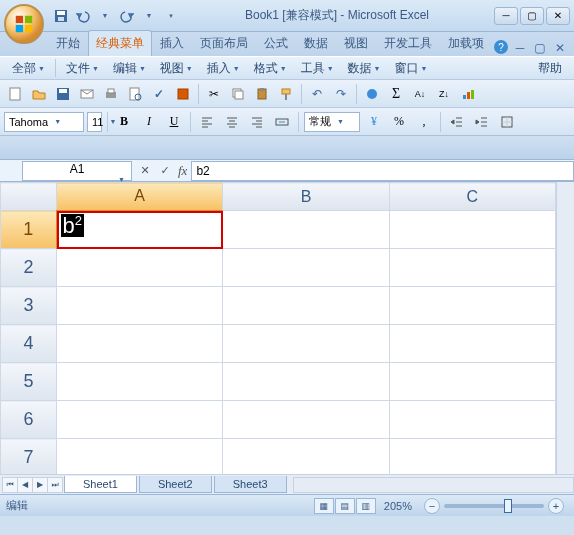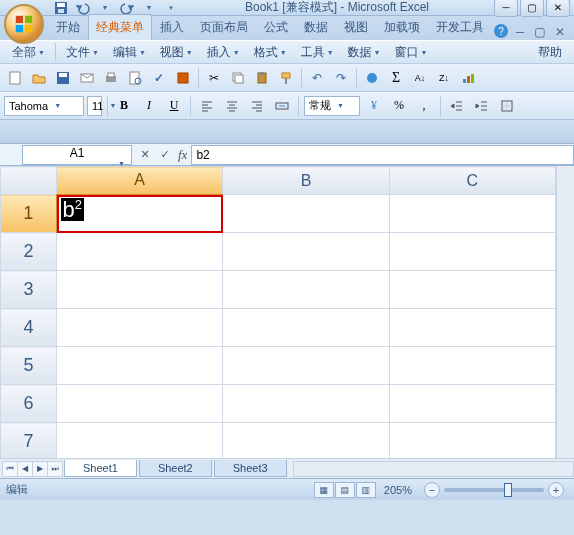--- a/index.html
+++ b/index.html
@@ -1,18 +1,18 @@
 <!DOCTYPE html>
 <html><head>
 <meta charset="utf-8">
 <style>
 * { margin:0; padding:0; box-sizing:border-box; font-family:Tahoma,"Microsoft YaHei",sans-serif; }
 body { width:574px; height:535px; background:#cfe0f1; overflow:hidden; font-size:12px; }
 
-.titlebar { height:16px; background:linear-gradient(#dceaf7,#c3d9ef); display:flex; align-items:center; padding:0 4px; border-bottom:1px solid #9bb7d5; }
+.titlebar { height:32px; background:linear-gradient(#dceaf7,#c3d9ef); display:flex; align-items:center; padding:0 4px; border-bottom:1px solid #9bb7d5; }
 .office-btn { width:40px; height:40px; background:radial-gradient(circle at 35% 30%,#fff,#f7c976 40%,#d88a2e 70%); border-radius:50%; position:absolute; top:4px; left:4px; border:2px solid #b89050; z-index:5; display:flex; align-items:center; justify-content:center; }
 .office-btn svg { width:22px; height:22px; }
 .qat { margin-left:48px; display:flex; align-items:center; gap:4px; }
 .qat-item { width:18px; height:18px; display:flex; align-items:center; justify-content:center; cursor:pointer; }
 .title-text { flex:1; text-align:center; color:#3b5a82; font-size:12px; }
 .winctl { display:flex; gap:2px; }
 .winctl button { width:24px; height:18px; background:linear-gradient(#eaf1fa,#c9dbef); border:1px solid #9bb7d5; border-radius:3px; font-size:10px; cursor:pointer; }
 
 .ribbon-tabs { height:24px; display:flex; align-items:flex-end; padding-left:48px; background:linear-gradient(#c9dbef,#bfd4eb); font-size:12px; }
 .rtab { padding:4px 7px; color:#3b5a82; cursor:pointer; border:1px solid transparent; border-bottom:none; }
@@ -122,22 +122,22 @@
 </div>
 
 <div class="ribbon-tabs">
   <div class="rtab">开始</div>
   <div class="rtab active">经典菜单</div>
   <div class="rtab">插入</div>
   <div class="rtab">页面布局</div>
   <div class="rtab">公式</div>
   <div class="rtab">数据</div>
   <div class="rtab">视图</div>
+  <div class="rtab">开发工具</div>
   <div class="rtab">加载项</div>
-  <div class="rtab">开发工具</div>
   <div class="help">
     <span style="background:#3b8ed6;color:#fff;border-radius:8px;width:14px;height:14px;font-size:10px">?</span>
     <span>─</span>
     <span>▢</span>
     <span>✕</span>
   </div>
 </div>
 
 <div class="classic-menu">
   <div class="cm-item">

